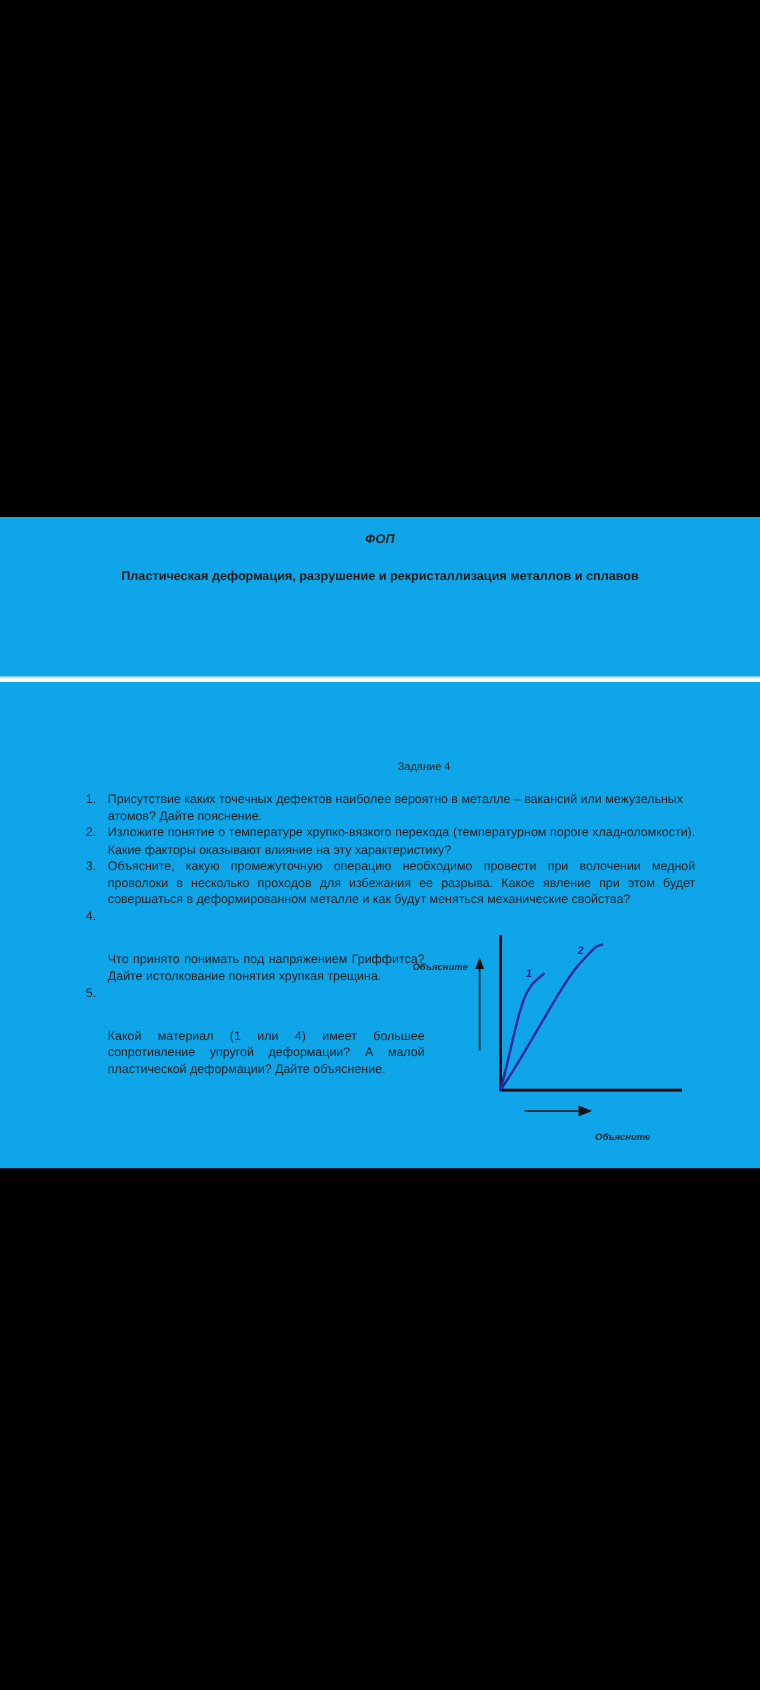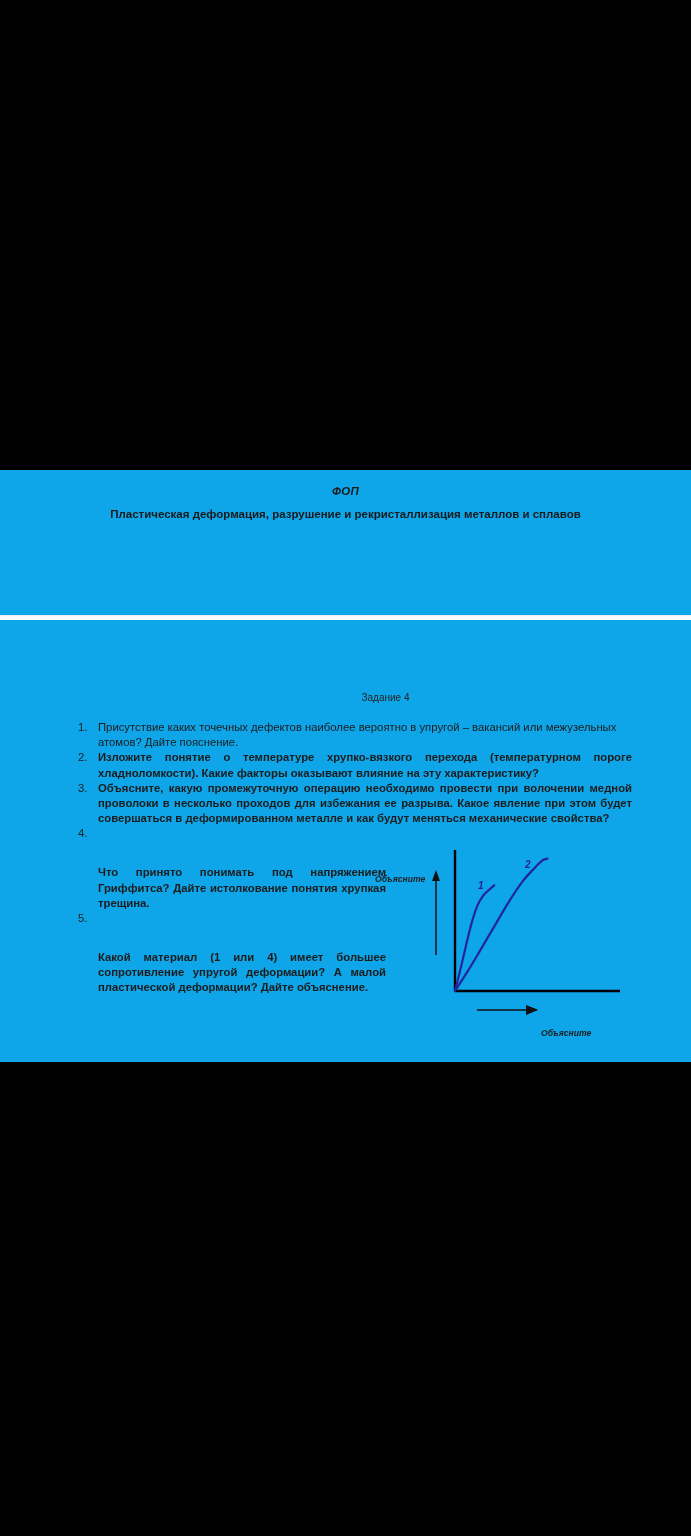--- a/index.html
+++ b/index.html
@@ -50,21 +50,21 @@
     font-style: italic;
     color: #1a1a1a;
     line-height: 16px;
     letter-spacing: 0.2px;
   }
   .doc-header .subtitle {
     font-size: 11.5px;
     font-weight: bold;
     color: #1a1a1a;
     line-height: 15px;
-    margin-top: 8px;
+    margin-top: 18px;
     padding: 0 108px;
   }
 
   
   .band-divider {
     position: absolute;
     left: 0; top: 145px;
     width: 691px; height: 1px;
     background: #ececec;
   }
@@ -101,21 +101,21 @@
   }
   .qnum {
     flex: 0 0 26px;
     text-align: left;
     padding-left: 6px;
     box-sizing: border-box;
   }
   .qtext {
     flex: 1 1 auto;
   }
-  .qtext.justify { text-align: justify; font-weight: bold; }
+  .qtext.justify { text-align: justify; }
   .w-full  { max-width: 555px; }
   .w-narrow{ max-width: 288px; margin-top: 39px; }
 
   
   .figure {
     position: absolute;
     left: 370px;
     top: 370px;
     width: 270px;
     height: 200px;
@@ -165,21 +165,21 @@
 
   <div class="band-divider"></div>
   <div class="band-divider2"></div>
 
   <div class="task-heading">Задание 4</div>
 
   <div class="qlist">
 
     <div class="qrow">
       <span class="qnum">1.</span>
-      <span class="qtext w-full">Присутствие каких точечных дефектов наиболее вероятно в упругой – вакансий или межузельных атомов? Дайте пояснение.</span>
+      <span class="qtext w-full">Присутствие каких точечных дефектов наиболее вероятно в металле – вакансий или межузельных атомов? Дайте пояснение.</span>
     </div>
 
     <div class="qrow">
       <span class="qnum">2.</span>
       <span class="qtext w-full justify">Изложите понятие о температуре хрупко-вязкого перехода (температурном пороге хладноломкости). Какие факторы оказывают влияние на эту характеристику?</span>
     </div>
 
     <div class="qrow">
       <span class="qnum">3.</span>
       <span class="qtext w-full justify">Объясните, какую промежуточную операцию необходимо провести при волочении медной проволоки в несколько проходов для избежания ее разрыва. Какое явление при этом будет совершаться в деформированном металле и как будут меняться механические свойства?</span>

